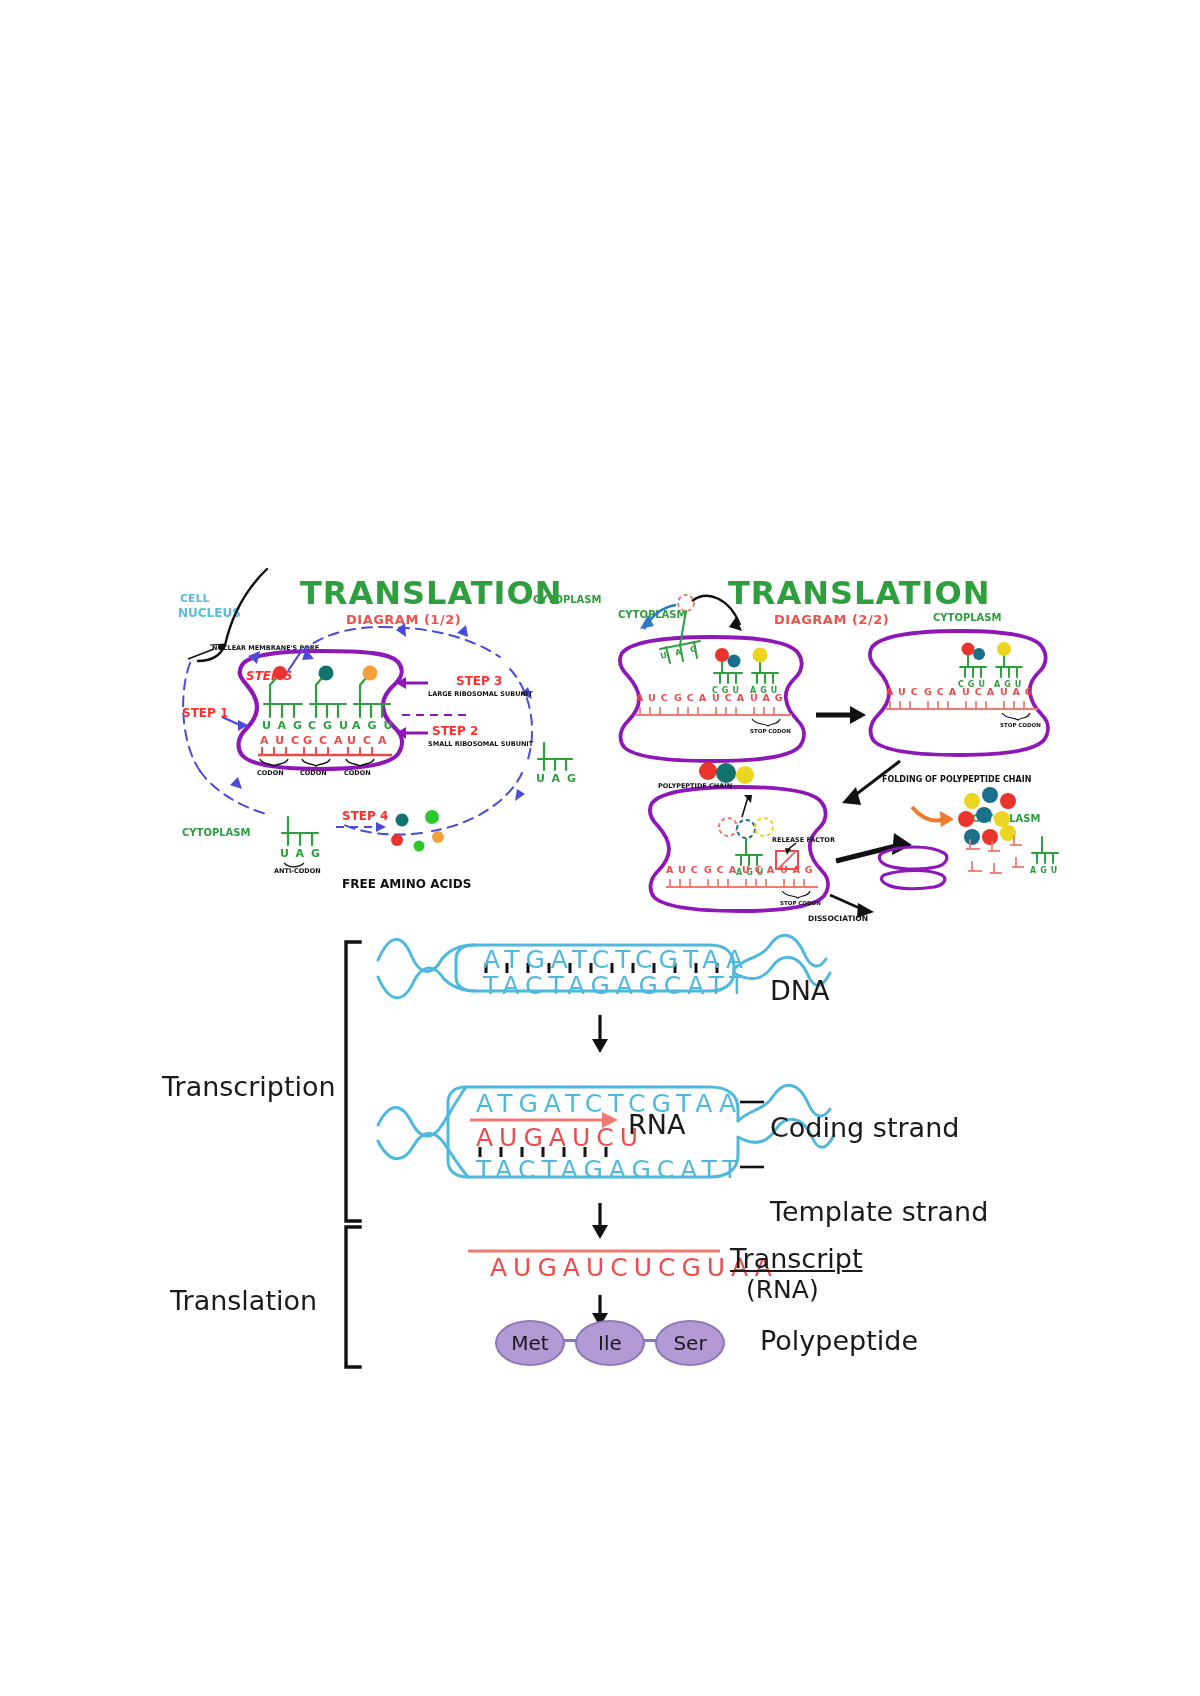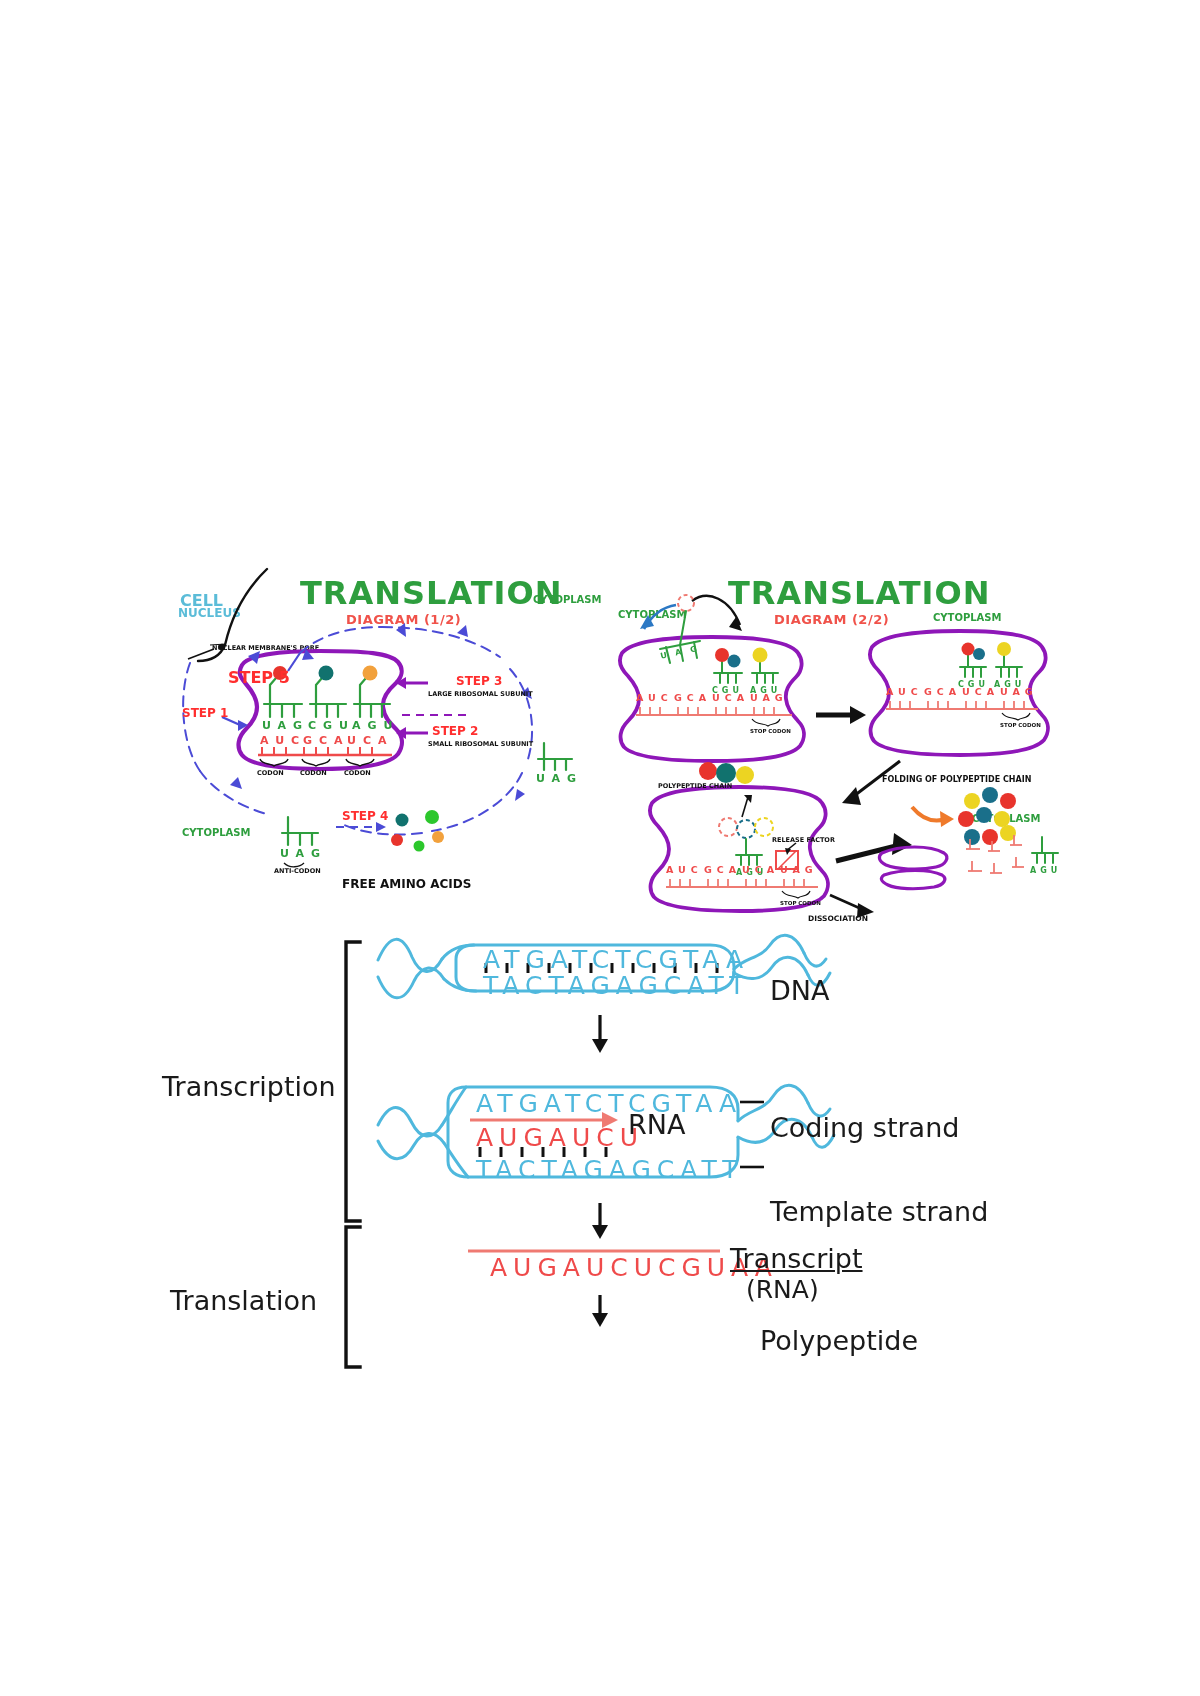--- a/index.html
+++ b/index.html
@@ -42,21 +42,21 @@
 </head>
 <body>
 
 <div class="page">
 
 <div class="abs" style="left:170px;top:565px;width:430px;height:340px;">
 
   <div class="t title-green" style="left:130px;top:12px;font-size:32px;">TRANSLATION</div>
   <div class="t sub-red" style="left:176px;top:48px;font-size:13px;">DIAGRAM (1/2)</div>
 
-  <div class="t nuc" style="left:10px;top:28px;font-size:16px;">CELL</div>
+  <div class="t nuc" style="left:10px;top:28px;font-size:11px;">CELL</div>
   <div class="t nuc" style="left:8px;top:42px;font-size:12px;">NUCLEUS</div>
 
   <div class="t tiny" style="left:42px;top:80px;font-size:6.5px;">NUCLEAR MEMBRANE'S PORE</div>
 
   <div class="t cyto" style="left:363px;top:30px;font-size:10px;">CYTOPLASM</div>
   <div class="t cyto" style="left:12px;top:263px;font-size:10px;">CYTOPLASM</div>
 
   <svg width="430" height="340">
 
     <path d="M 97 4 C 72 28 60 58 55 80 C 50 92 40 96 28 96" fill="none" stroke="#111" stroke-width="2.4" stroke-linecap="round"></path>
@@ -142,21 +142,21 @@
     </g>
 
     <g stroke="#111" stroke-width="1.4" fill="none">
       <path d="M 90 194 C 92 200 100 198 104 201 C 108 198 116 200 118 194"></path>
       <path d="M 132 194 C 134 200 142 198 146 201 C 150 198 158 200 160 194"></path>
       <path d="M 176 194 C 178 200 186 198 190 201 C 194 198 202 200 204 194"></path>
     </g>
   </svg>
 
   <div class="t step" style="left:12px;top:142px;font-size:12px;">STEP 1</div>
-  <div class="t step" style="left:58px;top:105px;font-size:16px;">STEP 5</div>
+  <div class="t step" style="left:76px;top:105px;font-size:12px;font-style:italic;">STEP 5</div>
   <div class="t step" style="left:262px;top:110px;font-size:12px;margin-left:24px;">STEP 3</div>
   <div class="t tiny" style="left:258px;top:126px;font-size:6.5px;">LARGE RIBOSOMAL SUBUNIT</div>
   <div class="t step" style="left:262px;top:160px;font-size:12px;">STEP 2</div>
   <div class="t tiny" style="left:258px;top:176px;font-size:6.5px;">SMALL RIBOSOMAL SUBUNIT</div>
 
   <div class="t" style="left:92px;top:155px;font-size:11px;color:#2e9e3e;font-weight:700;letter-spacing:7px;">UAG</div>
   <div class="t" style="left:138px;top:155px;font-size:11px;color:#2e9e3e;font-weight:700;letter-spacing:7px;">CGU</div>
   <div class="t" style="left:182px;top:155px;font-size:11px;color:#2e9e3e;font-weight:700;letter-spacing:7px;">AGU</div>
 
   <div class="t rna-red" style="left:90px;top:170px;font-size:11px;letter-spacing:7px;">AUC</div>
@@ -549,17 +549,24 @@
   <div class="t bigseq rna-red" style="left:326px;top:210px;">AUGAUCU</div>
   <div class="t lbl" style="left:478px;top:196px;font-size:27px;">RNA</div>
 
   <div class="t bigseq dna-blue" style="left:326px;top:242px;">TACTAGAGCATT</div>
   <div class="t lbl" style="left:620px;top:240px;font-size:27px;margin-top:43px;">Template strand</div>
 
   <div class="t bigseq rna-red" style="left:340px;top:340px;">AUGAUCUCGUAA</div>
   <div class="t lbl" style="left:580px;top:330px;font-size:27px;text-decoration:underline;">Transcript</div>
   <div class="t lbl" style="left:596px;top:362px;font-size:25px;">(RNA)</div>
 
+  <div class="abs" style="left:345px;top:405px;width:240px;height:52px;">
+    <div class="aa-link" style="left:62px;width:24px;"></div>
+    <div class="aa-link" style="left:142px;width:24px;"></div>
+    <div class="aa" style="left:0px;top:0px;">Met</div>
+    <div class="aa" style="left:80px;top:0px;">Ile</div>
+    <div class="aa" style="left:160px;top:0px;">Ser</div>
+  </div>
   <div class="t lbl" style="left:610px;top:412px;font-size:27px;">Polypeptide</div>
 
 </div>
 
 </div>
 
 </body></html>

